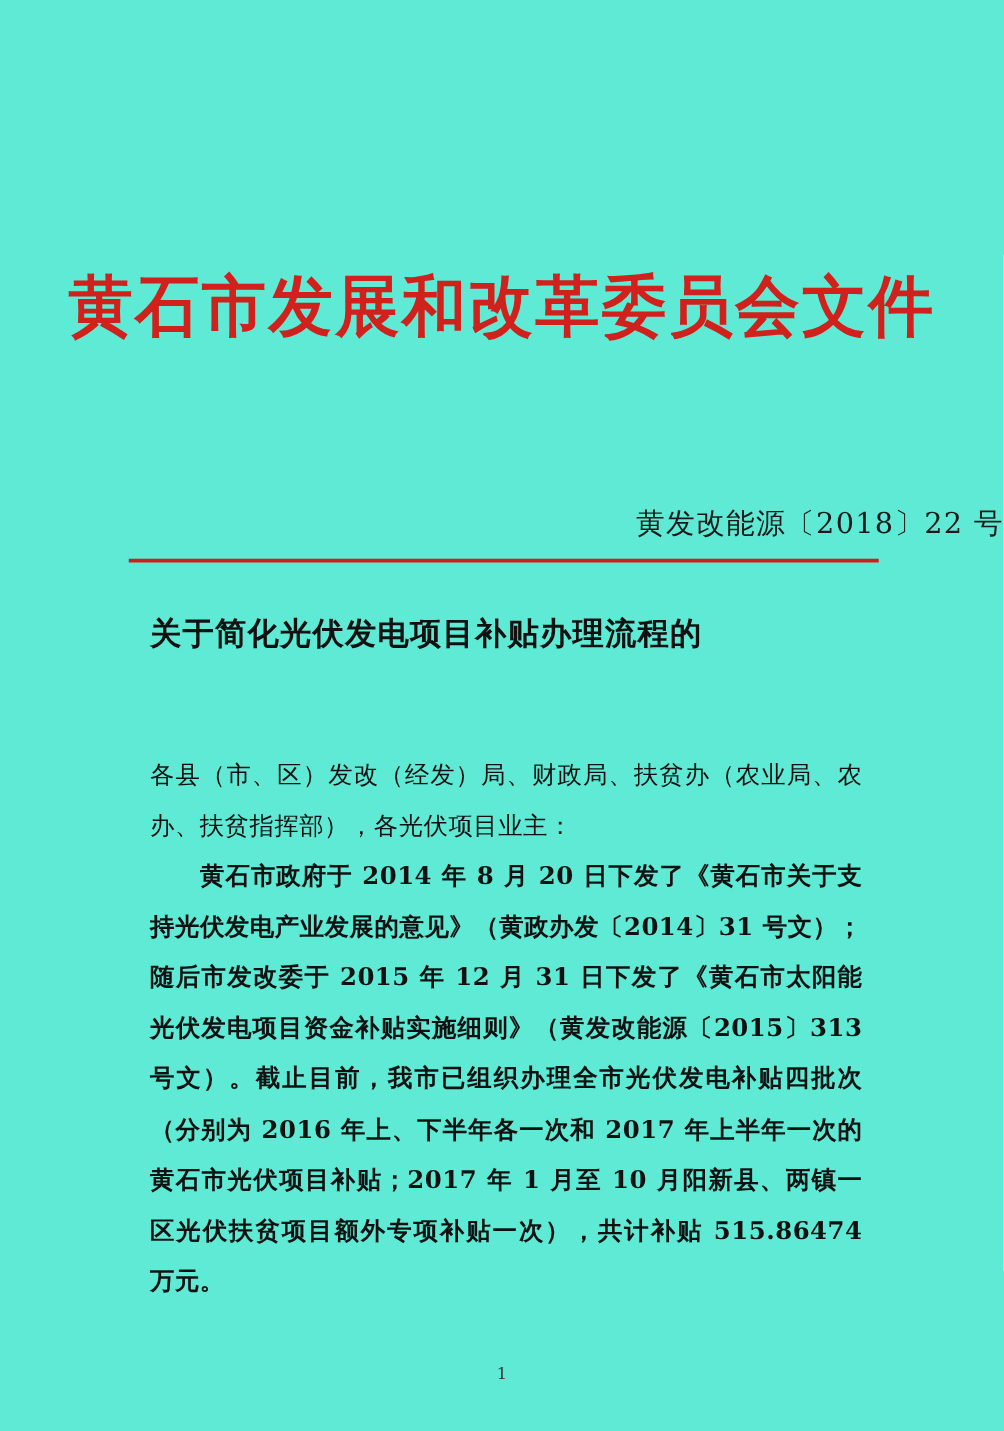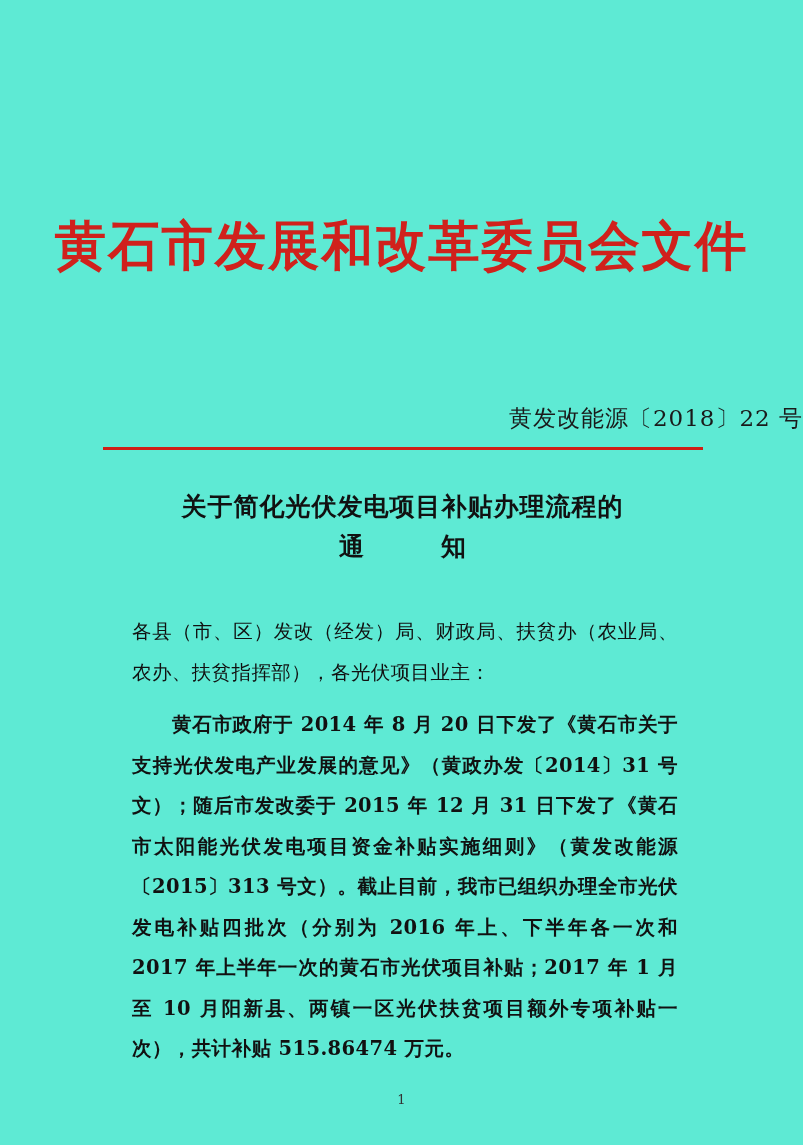--- a/index.html
+++ b/index.html
@@ -57,21 +57,21 @@
     width: 600px;
     height: 3px;
     background: #cf2017;
   }
   
   .doc-title {
     position: absolute;
     left: 120px;
     top: 487px;
     width: 565px;
-    text-align: center;
+    text-align: left;
     font-size: 25px;
     font-weight: bold;
     color: #111;
     line-height: 1.6;
     letter-spacing: 1px;
   }
   .doc-title .line2 {
     display: block;
     letter-spacing: 26px;
     padding-left: 26px;
@@ -82,21 +82,21 @@
     left: 120px;
     top: 600px;
     width: 570px;
     font-size: 19.5px;
     color: #111;
     line-height: 2.08;
     letter-spacing: 0.4px;
     text-align: justify;
   }
   .body-text p {
-    margin: 12px;
+    margin: 0;
   }
   .body-text p.indent {
     text-indent: 40px;
     font-weight: bold;
   }
   
   .page-number {
     position: absolute;
     left: 0;
     top: 1092px;
@@ -114,21 +114,20 @@
   <div class="masthead">
     <span class="masthead-title">黄石市发展和改革委员会文件</span>
   </div>
 
   <div class="doc-number">黄发改能源〔2018〕22 号</div>
 
   <div class="red-rule"></div>
 
   <div class="doc-title">
     <span>关于简化光伏发电项目补贴办理流程的</span>
-    <span class="line2">通　知</span>
   </div>
 
   <div class="body-text">
     <p>各县（市、区）发改（经发）局、财政局、扶贫办（农业局、农办、扶贫指挥部），各光伏项目业主：</p>
     <p class="indent">黄石市政府于 2014 年 8 月 20 日下发了《黄石市关于支持光伏发电产业发展的意见》（黄政办发〔2014〕31 号文）；随后市发改委于 2015 年 12 月 31 日下发了《黄石市太阳能光伏发电项目资金补贴实施细则》（黄发改能源〔2015〕313 号文）。截止目前，我市已组织办理全市光伏发电补贴四批次（分别为 2016 年上、下半年各一次和 2017 年上半年一次的黄石市光伏项目补贴；2017 年 1 月至 10 月阳新县、两镇一区光伏扶贫项目额外专项补贴一次），共计补贴 515.86474 万元。</p>
   </div>
 
   <div class="page-number">1</div>
 
 </div>

